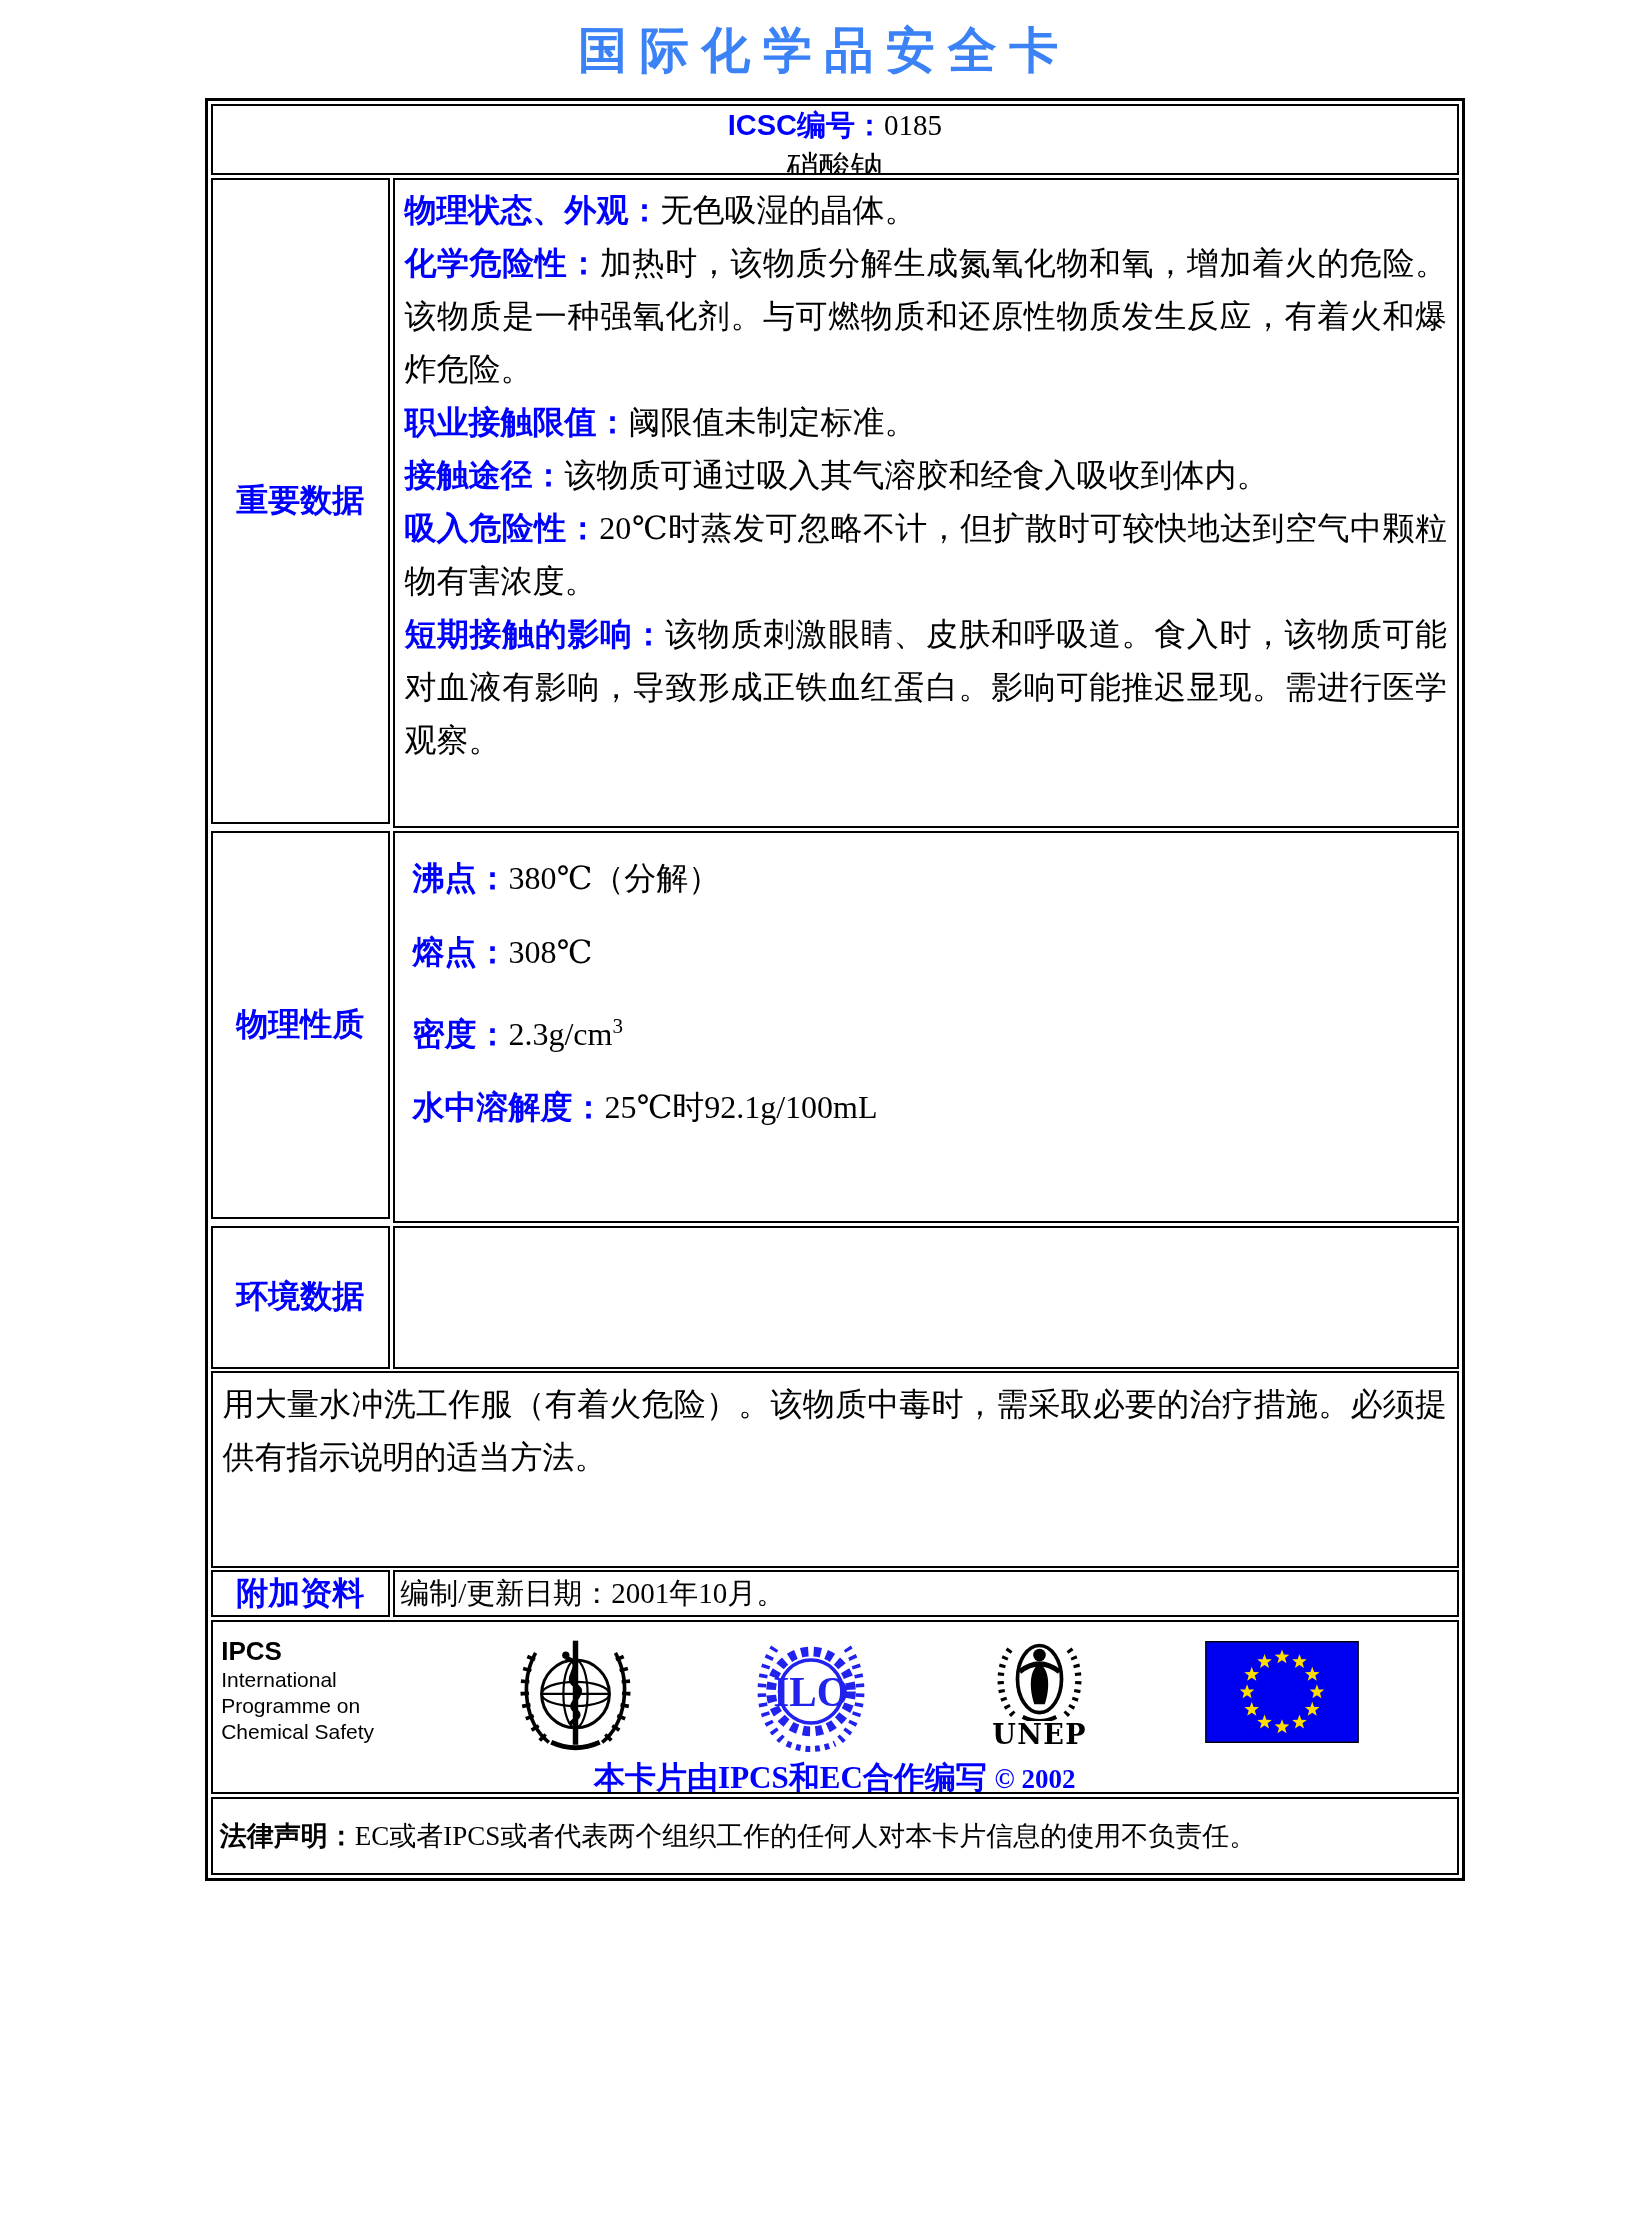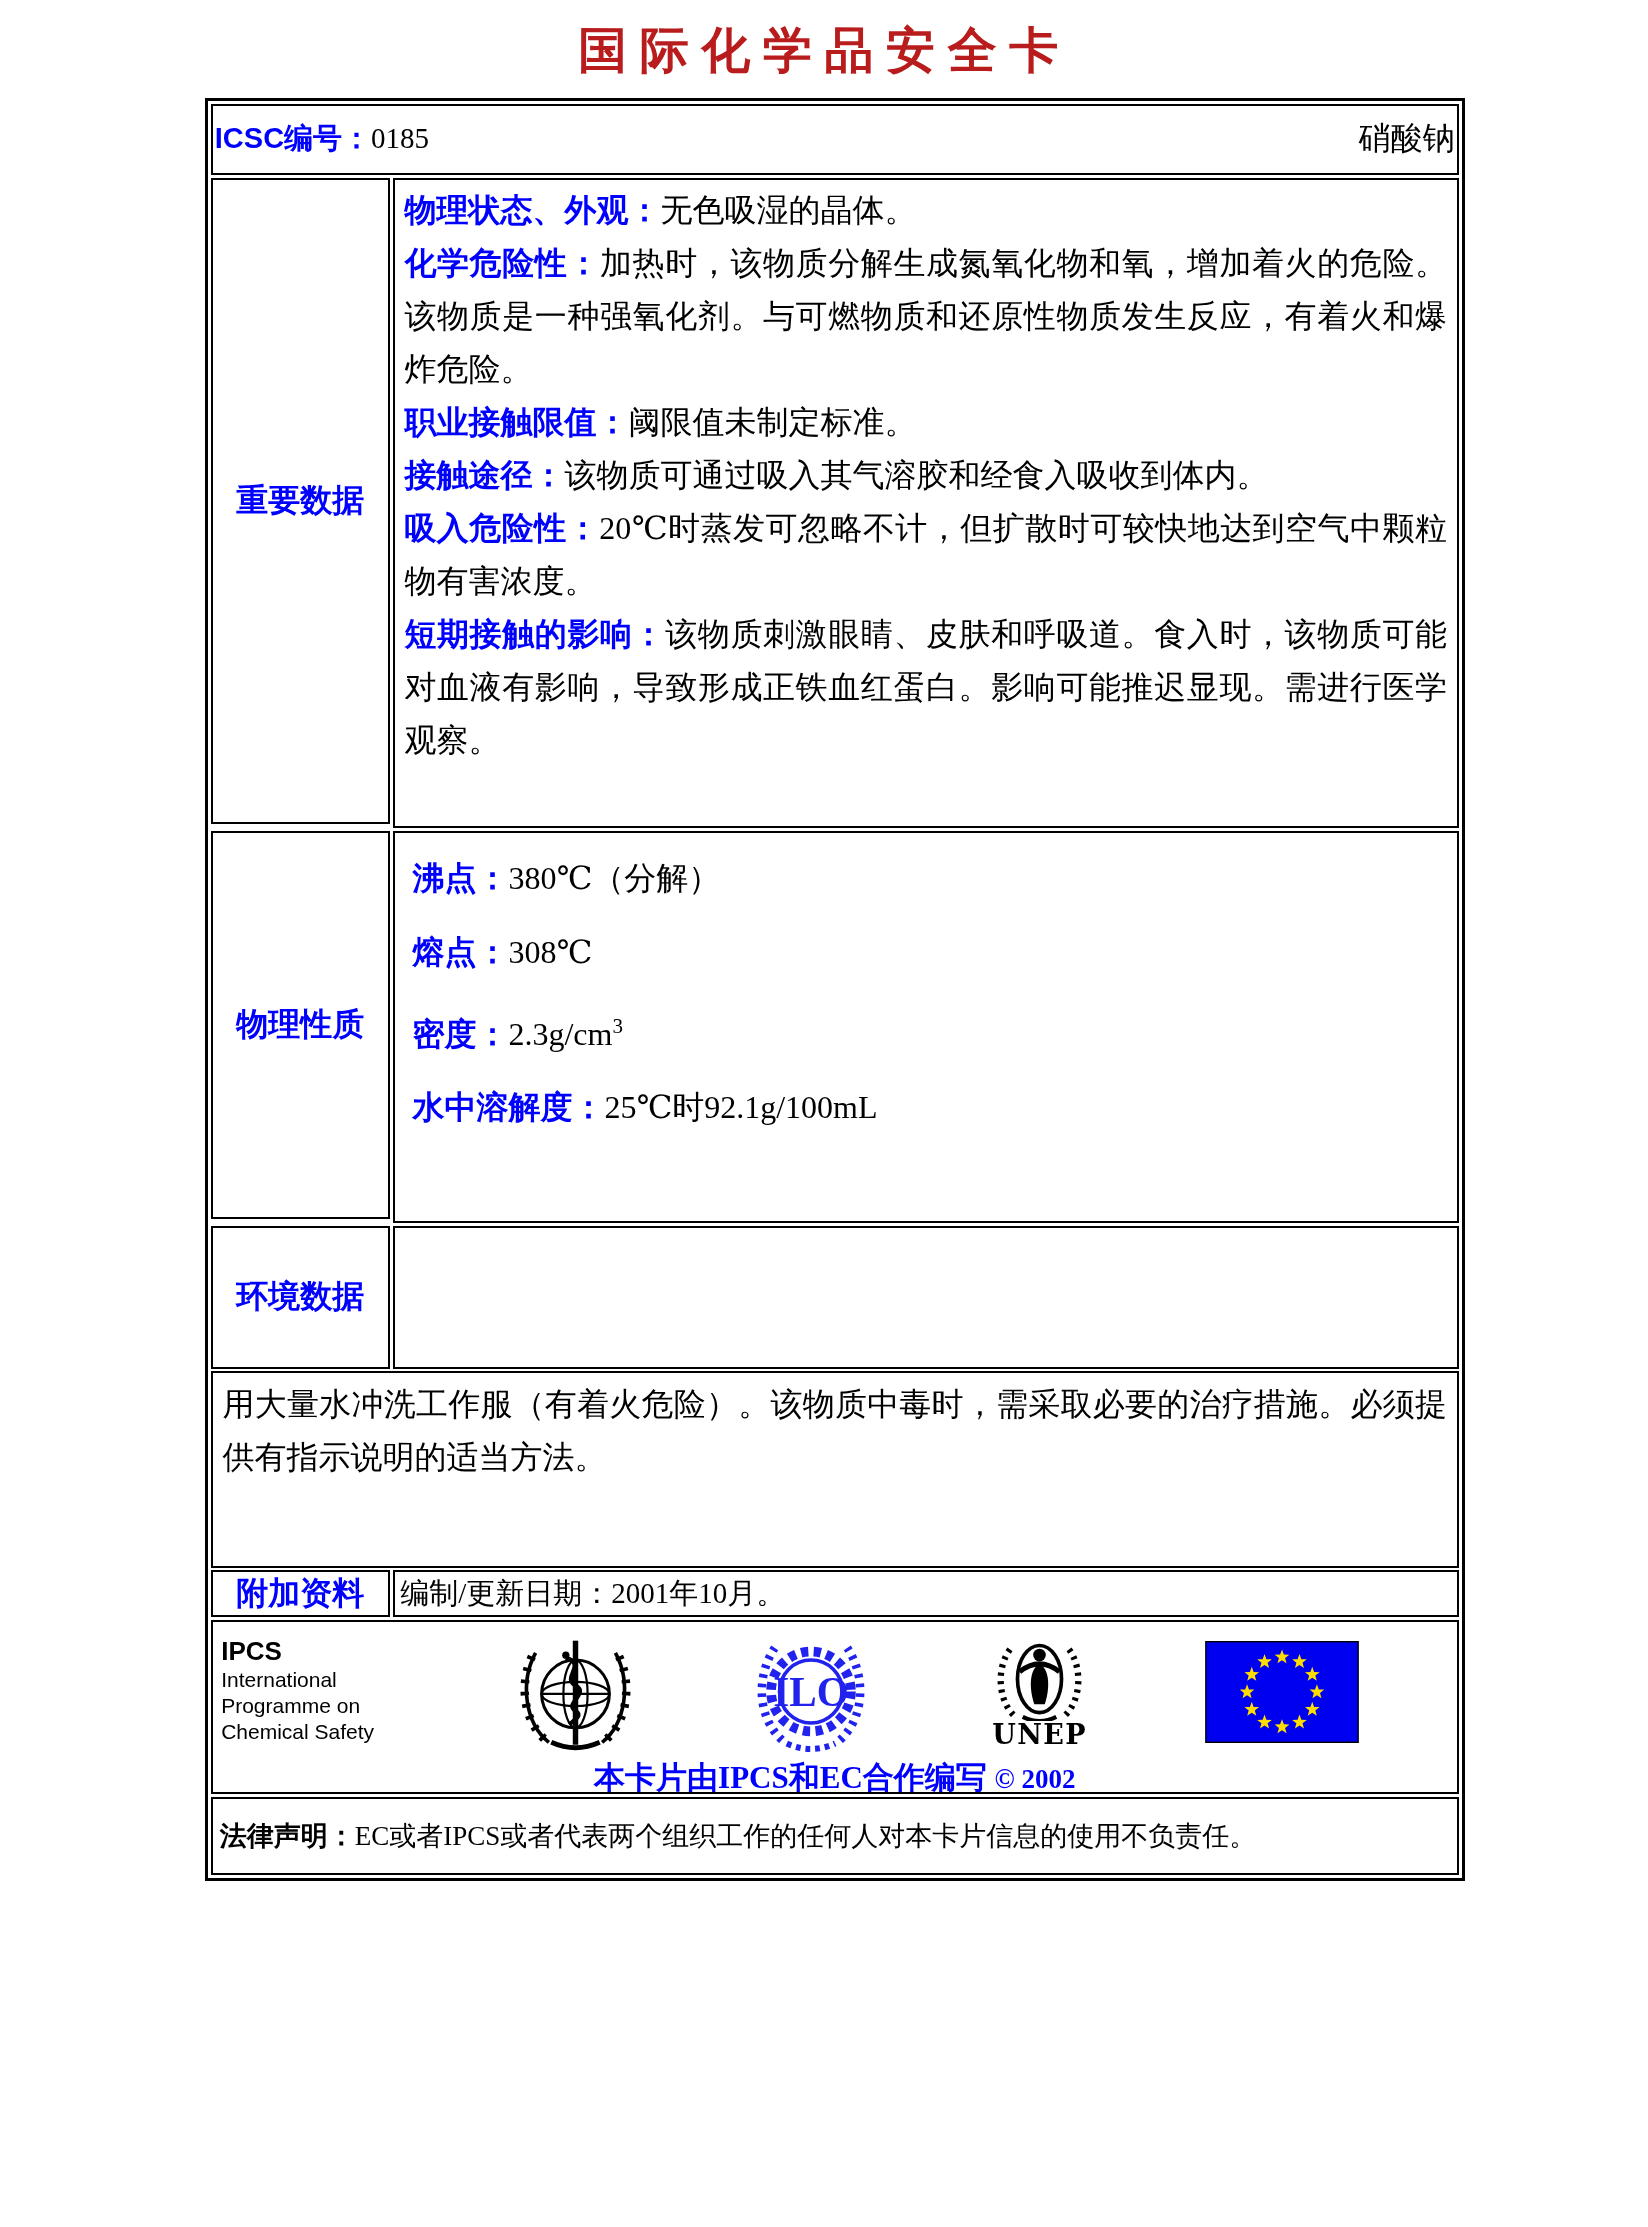--- a/index.html
+++ b/index.html
@@ -2,21 +2,21 @@
 <html style="font-size:11.2px"><head>
 <meta charset="utf-8">
 <style>
   html,body{margin:0;padding:0;}
   body{
     width:1649px;height:2227px;position:relative;background:#fff;color:#000;
     font-family:"Liberation Serif","DejaVu Serif",serif;
   }
   .page-title{
     position:absolute;top:18px;left:0;width:100%;text-align:center;
-    font-size:49px;font-weight:bold;color:#b91c1c;letter-spacing:12.6px;
+    font-size:49px;font-weight:bold;color:#3b82f6;letter-spacing:12.6px;
     font-family:"DejaVu Serif","Liberation Serif",serif;
   }
   .card{
     position:absolute;left:205px;top:98px;width:1248px;
     border:3.5px solid #000;padding:2.8px;background:#fff;
   }
   .trow{display:flex;gap:2.8px;margin-bottom:2.8px;align-items:stretch;}
   .trow:last-child{margin-bottom:0;}
   .cell{border:2.1px solid #000;background:#fff;box-sizing:content-box;overflow:hidden;}
   .full{flex:1 1 auto;min-width:0;}
@@ -29,21 +29,21 @@
   
   .r-header .cell{height:67px;}
   .r-important .cell{height:642px;}
   .r-physical .cell{height:384px;}
   .r-env .cell{height:139px;}
   .r-notes .cell{height:188px;}
   .r-add .cell{height:43px;}
   .r-footer .cell{height:170px;}
   .r-legal .cell{height:74px;}
 
-  .header-cell{display:flex;align-items:center;justify-content:space-between;padding:0 2px;}
+  .header-cell{display:flex;align-items:center;justify-content:space-between;padding:0 11px;flex-direction:column;}
   .icsc-label{
     font-family:"Liberation Sans","DejaVu Sans",sans-serif;
     font-weight:bold;font-size:29px;color:#0000FF;
   }
   .icsc-number{font-size:29px;}
   .chem-name{font-size:32px;}
 
   .para{margin:0;font-size:32px;line-height:53px;text-align:justify;}
   .item-label{
     color:#0000FF;font-weight:bold;

